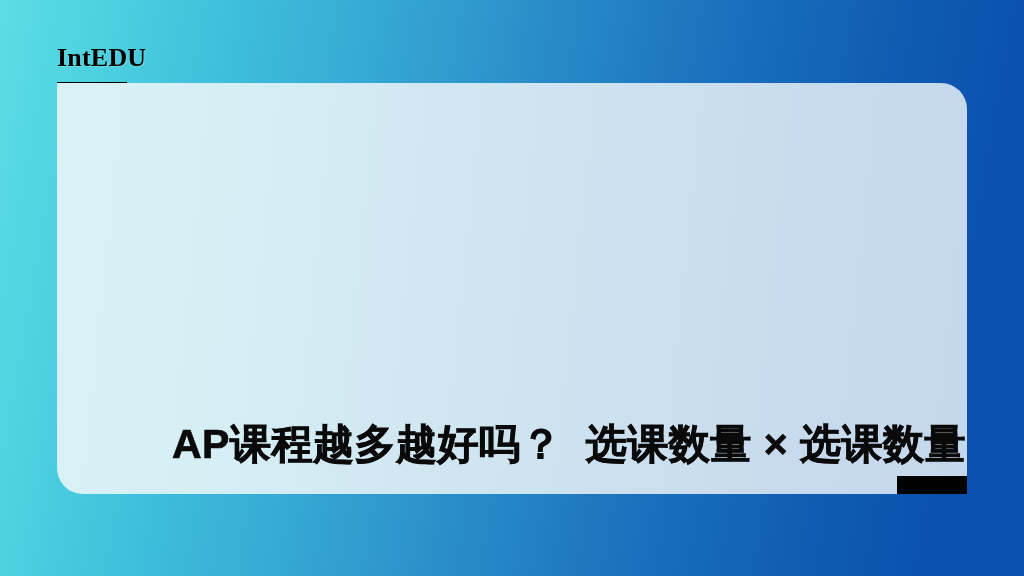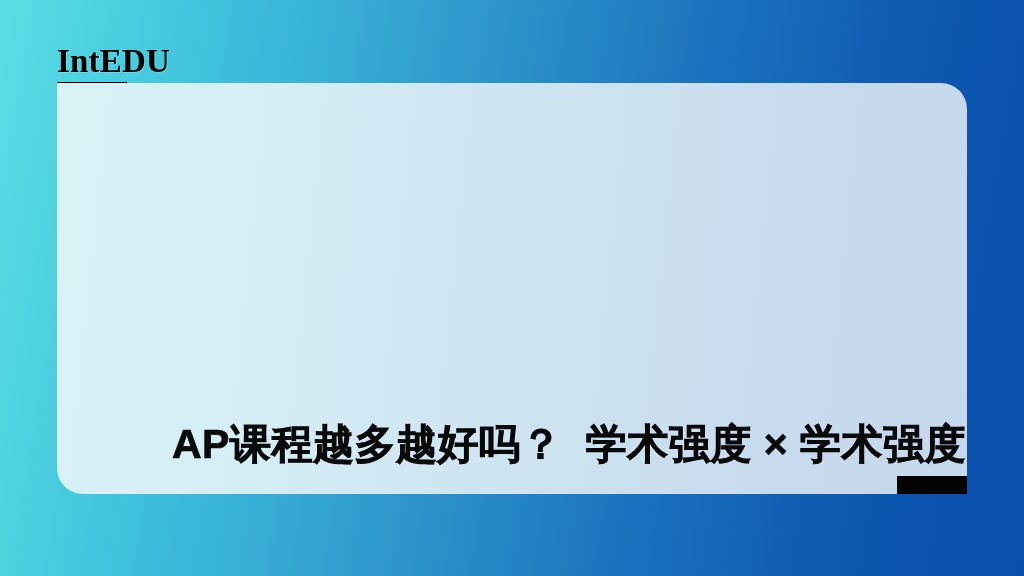--- a/index.html
+++ b/index.html
@@ -31,21 +31,21 @@
     overflow: hidden;
   }
 
   
   .brand {
     position: absolute;
     left: 57px;
     top: 45px;
     font-family: "Liberation Serif", serif;
     font-weight: 700;
-    font-size: 33px;
+    font-size: 26px;
     letter-spacing: 0.2px;
     color: #000000;
     text-shadow: 1px 1px 0 rgba(255,255,255,0.18);
     line-height: 1;
     white-space: nowrap;
     text-align: center;
   }
 
   
   .card {
@@ -124,21 +124,21 @@
 <body>
 
 <div class="slide">
 
   <div class="brand">IntEDU</div>
 
   <div class="accent-bar accent-bar--top"></div>
 
   <div class="card">
     <div class="headline">
-      <span class="ln">AP课程越多越好吗？  学术强度 × 学术强度</span>
+      <span class="ln">AP课程越多越好吗？  选课数量 × 选课数量</span>
       
     </div>
   </div>
 
   <div class="accent-bar accent-bar--bottom"></div>
 
 
 </div>
 
 </body></html>

